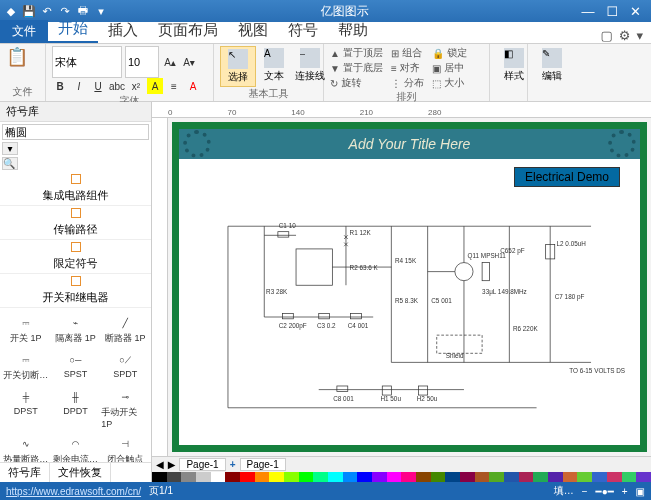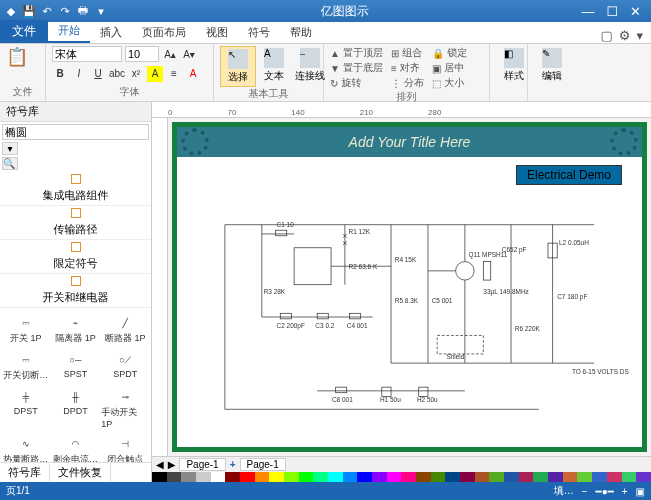--- a/index.html
+++ b/index.html
@@ -6,29 +6,29 @@
 body { width: 651px; height: 500px; overflow: hidden; background: #fff; font-size: 11px; }
 
 .titlebar { height: 22px; background: linear-gradient(#3b82c6,#2a6fb5); display: flex; align-items: center; color: #fff; padding: 0 4px; }
 .titlebar .qat { display: flex; gap: 4px; }
 .titlebar .qat span { width: 14px; height: 14px; display: flex; align-items: center; justify-content: center; }
 .titlebar .title { flex: 1; text-align: center; font-size: 12px; }
 .titlebar .winbtns { display: flex; gap: 12px; padding-right: 6px; font-size: 13px; }
 
 .ribbon-tabs { height: 22px; background: #fff; border-bottom: 1px solid #d0d0d0; display: flex; align-items: flex-end; }
 .tab-file { background: #1e66b1; color: #fff; padding: 3px 12px; font-size: 12px; }
-.tab { padding: 3px 10px; font-size: 11px; color: #333; cursor: pointer; }
+.tab { padding: 3px 10px; font-size: 15px; color: #333; cursor: pointer; }
 .tab.active { border-bottom: 2px solid #1e66b1; color: #1e66b1; }
 .ribbon-right { margin-left: auto; display: flex; gap: 6px; padding-right: 8px; font-size: 13px; color: #555; }
 
 .ribbon-body { height: 58px; background: #f5f5f5; border-bottom: 1px solid #d0d0d0; display: flex; }
 .rgroup { border-right: 1px solid #d8d8d8; padding: 2px 6px; display: flex; flex-direction: column; justify-content: space-between; }
 .rgroup-label { text-align: center; font-size: 10px; color: #666; }
 .rgroup .row { display: flex; gap: 3px; align-items: center; }
-.font-sel { font-size: 11px; border: 1px solid #ccc; background: #fff; padding: 0 2px; height: 16px; }
+.font-sel { font-size: 11px; border: 1px solid #ccc; background: #fff; padding: 0 2px; height: 32px; }
 .font-sel.name { width: 70px; }
 .font-sel.size { width: 34px; }
 .fmt-btn { width: 16px; height: 16px; display: flex; align-items: center; justify-content: center; font-size: 10px; color: #333; border: 1px solid transparent; }
 .big-tool { width: 36px; display: flex; flex-direction: column; align-items: center; gap: 1px; font-size: 10px; padding: 2px; }
 .big-tool.sel { background: #ffe9b3; border: 1px solid #e8c364; }
 .big-tool .ico { width: 20px; height: 20px; background: #d0d8e0; }
 .arr-col { display: flex; flex-direction: column; gap: 1px; font-size: 10px; color: #555; }
 .arr-item { display: flex; gap: 3px; align-items: center; white-space: nowrap; }
 
 .main { display: flex; height: 380px; }
@@ -43,21 +43,21 @@
 .shape-grid { display: grid; grid-template-columns: repeat(3,1fr); gap: 2px; }
 .shape-cell { display: flex; flex-direction: column; align-items: center; font-size: 9px; color: #333; padding: 2px 0; }
 .shape-cell .glyph { width: 28px; height: 18px; display: flex; align-items: center; justify-content: center; }
 .bottom-tabs { display: flex; border-top: 1px solid #ddd; font-size: 11px; }
 .bottom-tabs div { padding: 2px 8px; border-right: 1px solid #ddd; }
 
 .canvas-wrap { flex: 1; display: flex; flex-direction: column; background: #f3f3f3; position: relative; }
 .ruler-h { height: 16px; background: #fff; border-bottom: 1px solid #ccc; font-size: 8px; color: #666; display: flex; align-items: flex-end; padding-left: 16px; gap: 55px; }
 .canvas-inner { flex: 1; display: flex; }
 .ruler-v { width: 16px; background: #fff; border-right: 1px solid #ccc; }
-.page { flex: 1; background: #fff; margin: 4px; border: 5px solid #15803d; position: relative; overflow: hidden; }
+.page { flex: 1; background: #fff; margin: 4px; border: 7px solid #15803d; position: relative; overflow: hidden; }
 .page-header { height: 30px; background: #2e7a8a; display: flex; align-items: center; justify-content: center; color: #e8e8d0; font-size: 14px; font-style: italic; position: relative; }
 .gear { position: absolute; width: 28px; height: 28px; border: 4px dotted #1d5865; border-radius: 50%; top: 1px; }
 .gear.l { left: 4px; } .gear.r { right: 4px; }
 .demo-label { position: absolute; right: 20px; top: 38px; background: #0369a1; border: 1px solid #333; padding: 2px 10px; font-size: 12px; }
 .circuit { position: absolute; left: 10px; top: 70px; right: 10px; bottom: 10px; }
 .circuit svg { width: 100%; height: 100%; }
 .clabel { font-size: 7px; fill: #333; }
 
 .page-tabs { height: 16px; background: #f0f0f0; border-top: 1px solid #ccc; display: flex; align-items: center; font-size: 10px; padding: 0 4px; gap: 4px; }
 .ptab { border: 1px solid #ccc; padding: 0 6px; background: #fff; }
@@ -386,20 +386,21 @@
         <span style="background: rgb(102, 204, 51);"></span>
         <span style="background: rgb(51, 102, 204);"></span>
         <span style="background: rgb(204, 51, 102);"></span>
         <span style="background: rgb(51, 204, 102);"></span>
         <span style="background: rgb(102, 51, 204);"></span>
       </div>
   </div>
 </div>
 
 <div class="statusbar">
+  <a>https://www.edrawsoft.com/cn/</a>
   <span>页1/1</span>
   <span class="spacer"></span>
   <span>填…</span>
   <span>−</span>
   <span>━●━</span>
   <span>+</span>
   <span>▣</span>
 </div>
 
 </body></html>

